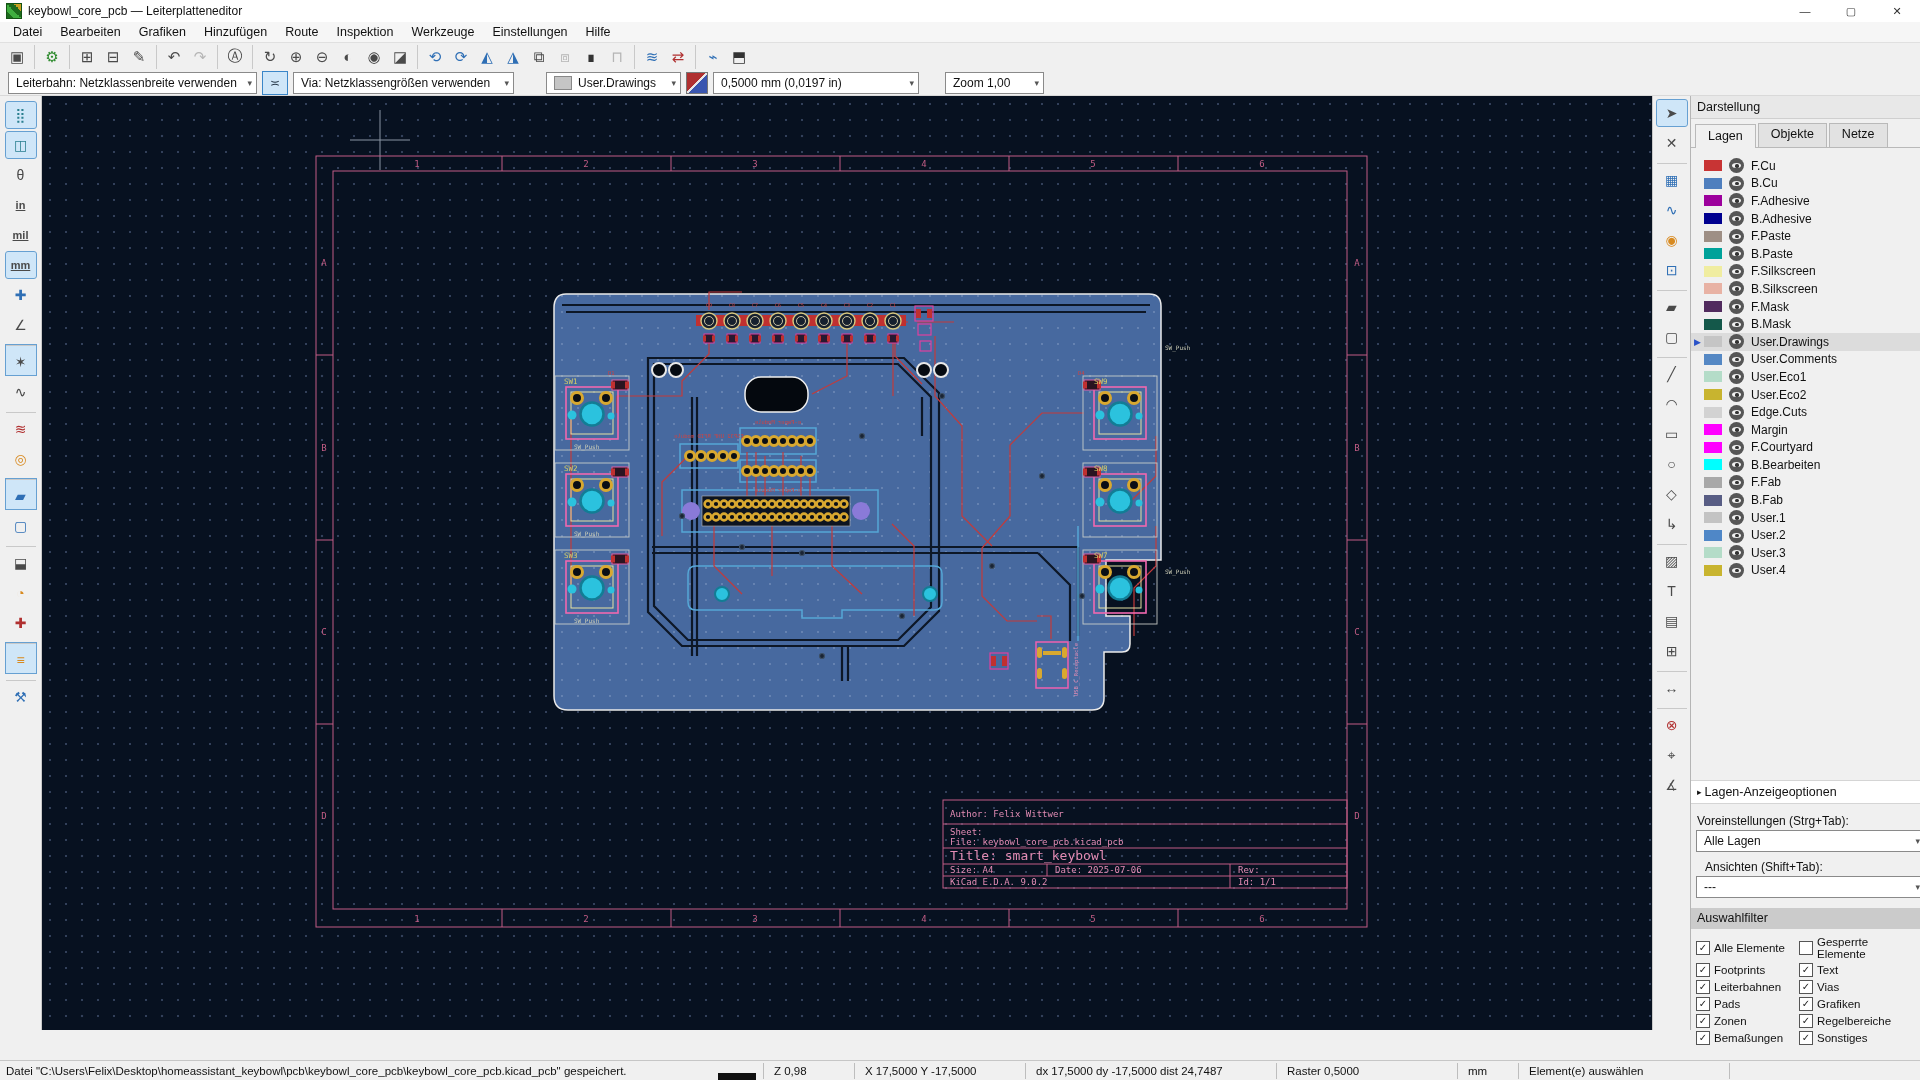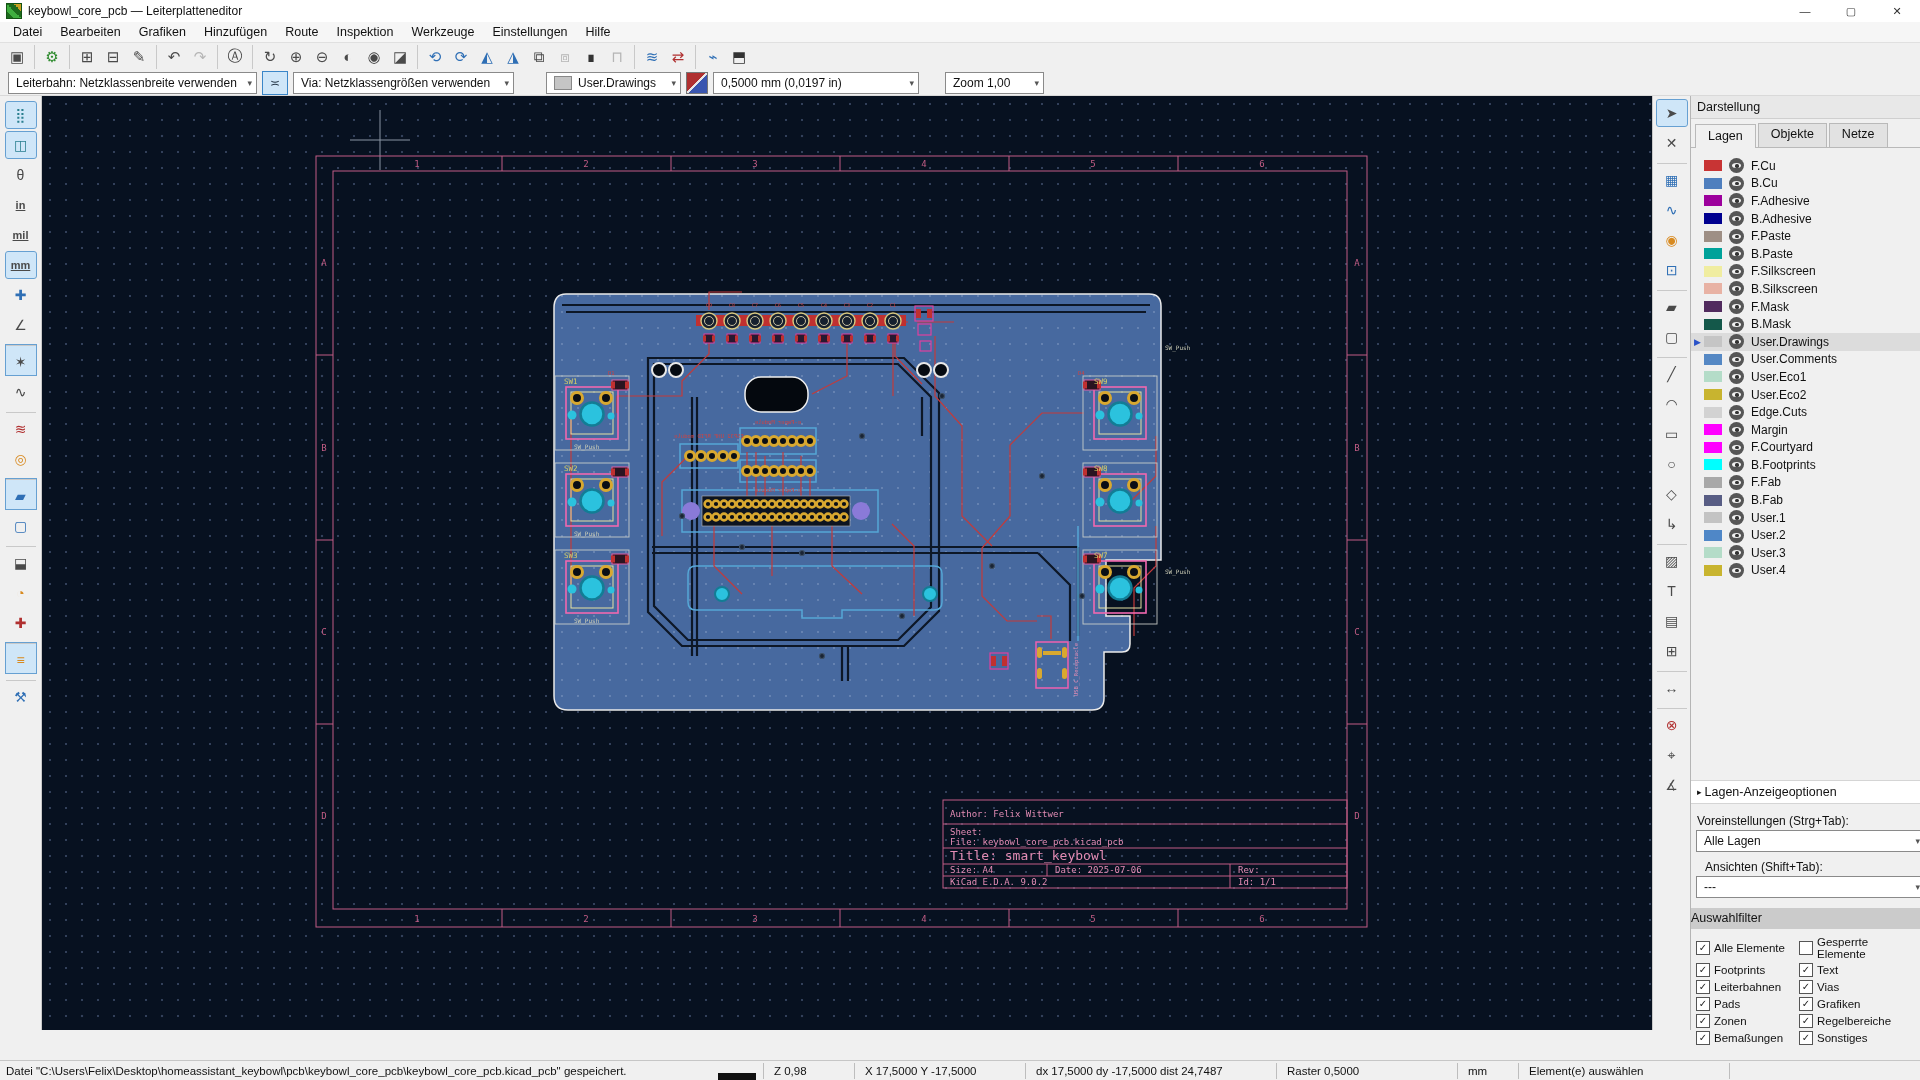--- a/index.html
+++ b/index.html
@@ -74,21 +74,21 @@
                border-radius:50%;z-index:1;}
   .lname{font-size:12px;}
   #display-options{position:absolute;left:0;top:684px;width:229px;height:24px;background:#fff;
         border-top:1px solid #d5d5d5;border-bottom:1px solid #d5d5d5;display:flex;align-items:center;
         padding-left:6px;box-sizing:border-box;font-size:12.5px;}
   #presets-label{position:absolute;left:6px;top:718px;font-size:12px;}
   #presets-combo{position:absolute;left:5px;top:734px;width:216px;}
   #viewports-label{position:absolute;left:14px;top:764px;font-size:12px;}
   #viewports-combo{position:absolute;left:5px;top:780px;width:216px;}
   #filter-header{position:absolute;left:0;top:812px;width:229px;height:21px;background:#cbcbcb;
-        line-height:21px;box-sizing:border-box;font-size:12.5px;}
+        line-height:21px;padding-left:6px;box-sizing:border-box;font-size:12.5px;}
   #filter-grid{position:absolute;left:5px;top:840px;width:220px;display:grid;
         grid-template-columns:103px 117px;row-gap:3px;}
   .fitem{display:flex;align-items:center;font-size:11.5px;}
   .cb{width:12px;height:12px;border:1px solid #555;background:#fff;margin-right:4px;
       font-size:10px;line-height:11px;text-align:center;color:#222;flex:none;}
   .cb.on::after{content:"✓";}
   
   #status-top{position:absolute;left:0;top:1032px;width:1920px;height:28px;background:#f0f0f0;
               border-top:1px solid #c6c6c6;display:flex;padding-left:10px;box-sizing:border-box;}
   .scol{display:flex;flex-direction:column;justify-content:center;margin-right:28px;}
@@ -684,21 +684,21 @@
           <span class="larrow">▶</span>
           <span class="lswatch" style="background: rgb(255, 0, 255);"></span>
           <span class="eye"></span>
           <span class="lname">F.Courtyard</span>
         </div>
 
         <div class="lrow">
           <span class="larrow">▶</span>
           <span class="lswatch" style="background: rgb(0, 255, 255);"></span>
           <span class="eye"></span>
-          <span class="lname">B.Footprints</span>
+          <span class="lname">B.Bearbeiten</span>
         </div>
 
         <div class="lrow">
           <span class="larrow">▶</span>
           <span class="lswatch" style="background: rgb(168, 168, 168);"></span>
           <span class="eye"></span>
           <span class="lname">F.Fab</span>
         </div>
 
         <div class="lrow">

